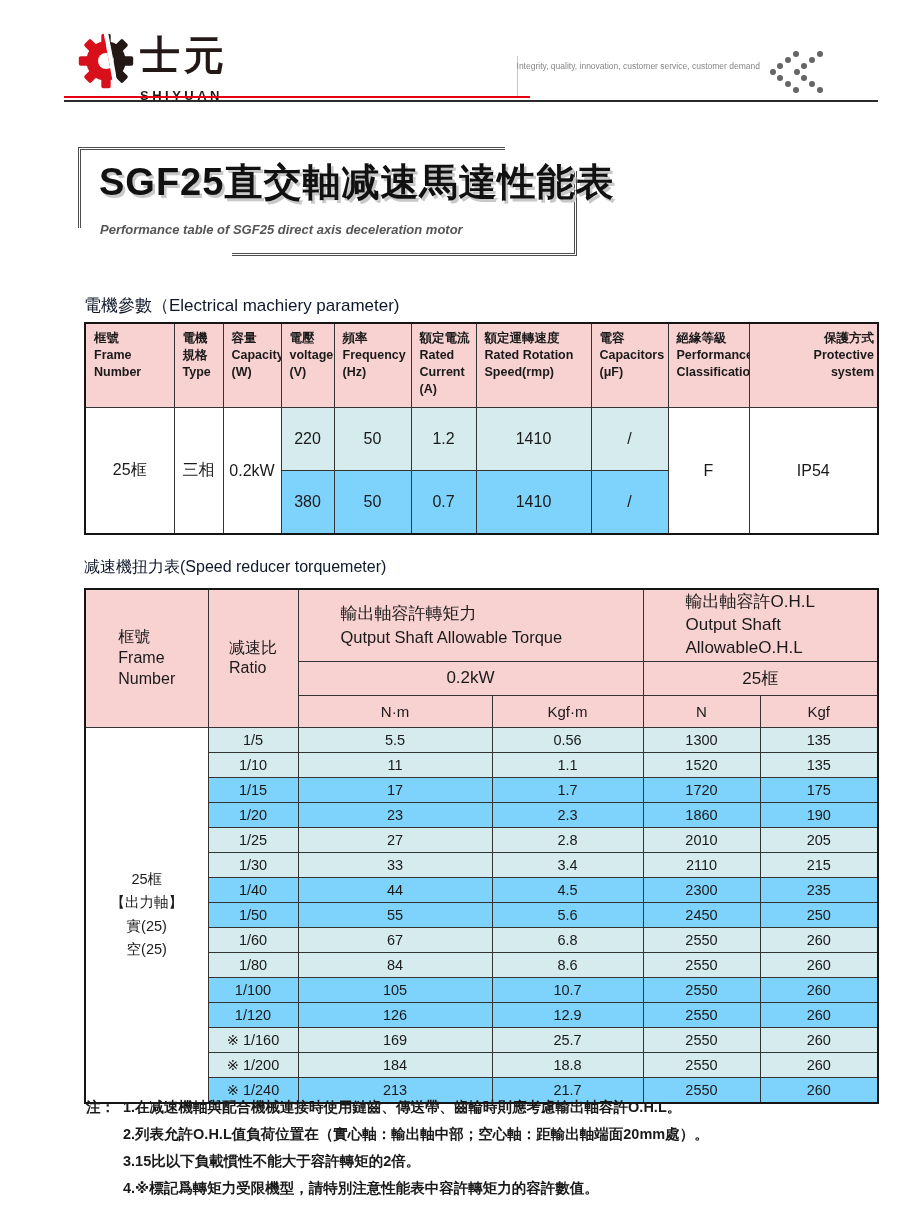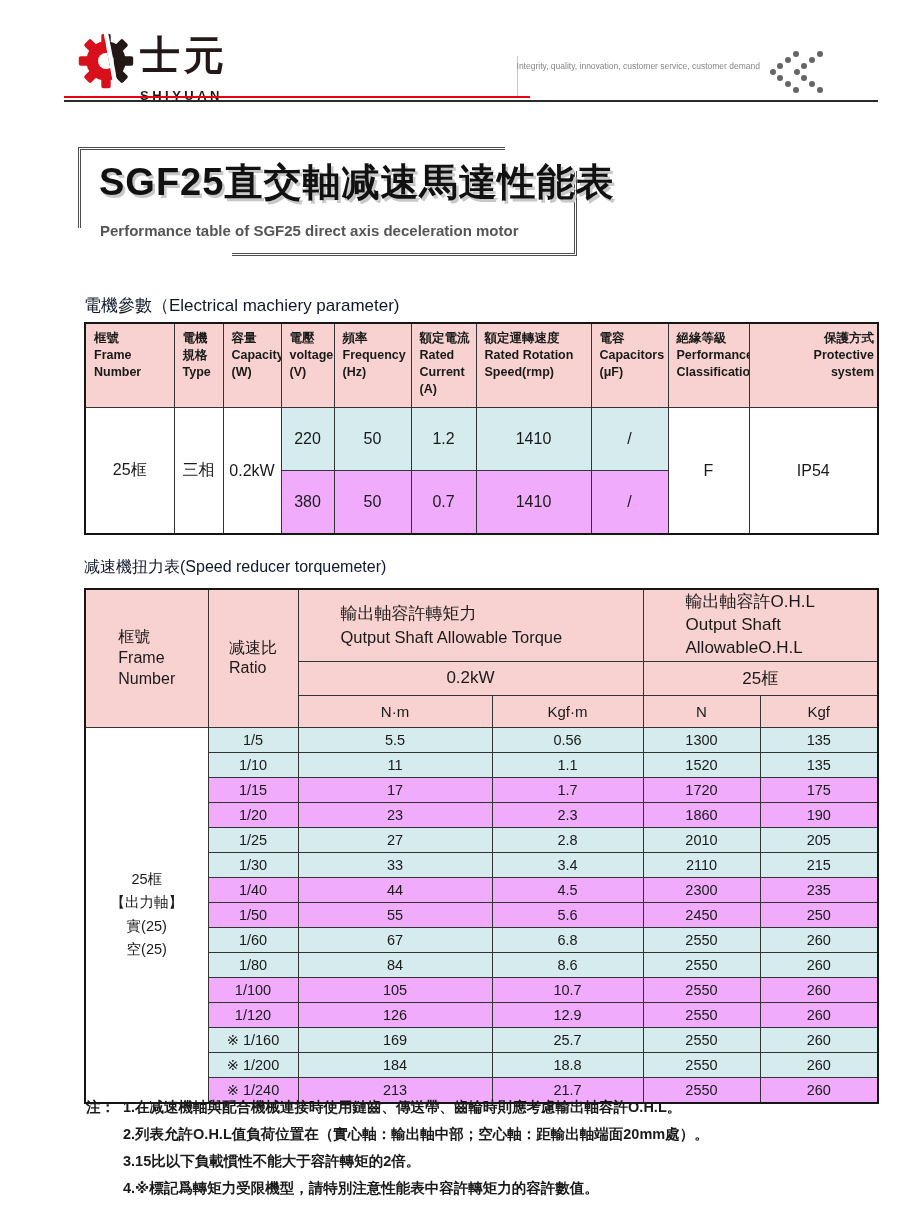--- a/index.html
+++ b/index.html
@@ -20,34 +20,34 @@
   .rule-red{position:absolute;left:64px;top:96px;width:466px;height:2px;background:#e60012;}
   .rule-black{position:absolute;left:64px;top:100px;width:814px;height:2px;background:#2a2a2a;}
 
   
   .frame-tl{position:absolute;left:78px;top:147px;width:424px;height:78px;
             border-top:3px double #4d4d4d;border-left:3px double #4d4d4d;}
   .frame-br{position:absolute;left:232px;top:171px;width:342px;height:82px;
             border-bottom:3px double #4d4d4d;border-right:3px double #4d4d4d;}
   .main-title{position:absolute;left:99px;top:157px;font-size:38px;font-weight:900;
               letter-spacing:1px;color:#111;text-shadow:2.5px 2.5px 0 #c8c8c8;white-space:nowrap;}
-  .sub-title{position:absolute;left:100px;top:222px;font-size:15px;font-weight:bold;
-             color:#555;white-space:nowrap;}
+  .sub-title{position:absolute;left:100px;top:222px;font-size:13px;font-weight:bold;
+             font-style:italic;color:#555;white-space:nowrap;}
 
   
   .sec-heading{position:absolute;left:84px;color:#0f172a;font-weight:normal;white-space:nowrap;}
   .sec1{top:294px;font-size:17px;}
   .sec2{top:557px;font-size:16px;}
 
   
   table{border-collapse:collapse;table-layout:fixed;background:#fff;}
   th,td{border:1px solid #333;overflow:hidden;}
   .outer{border:2px solid #151515;}
   .blue{background:#d5ebee;}
-  .yellow{background:#f0abfc;margin-left:8px;}
+  .yellow{background:#7dd3fc;margin-left:8px;}
   .pre{white-space:pre-line;}
 
   
   #elec-table{position:absolute;left:84px;top:322px;width:793px;}
   #elec-table th{background:#f8d2d0;vertical-align:top;text-align:left;
                  padding:6px 3px 4px 8px;font-size:12.5px;font-weight:bold;line-height:1.35;height:73px;}
   #elec-table th:last-child{padding-left:26px;text-align:right;}
   #elec-table td{text-align:center;vertical-align:middle;font-size:16px;height:60px;font-weight:normal;}
   .hzh{font-weight:bold;}
   .hen{font-weight:bold;white-space:pre-line;}

